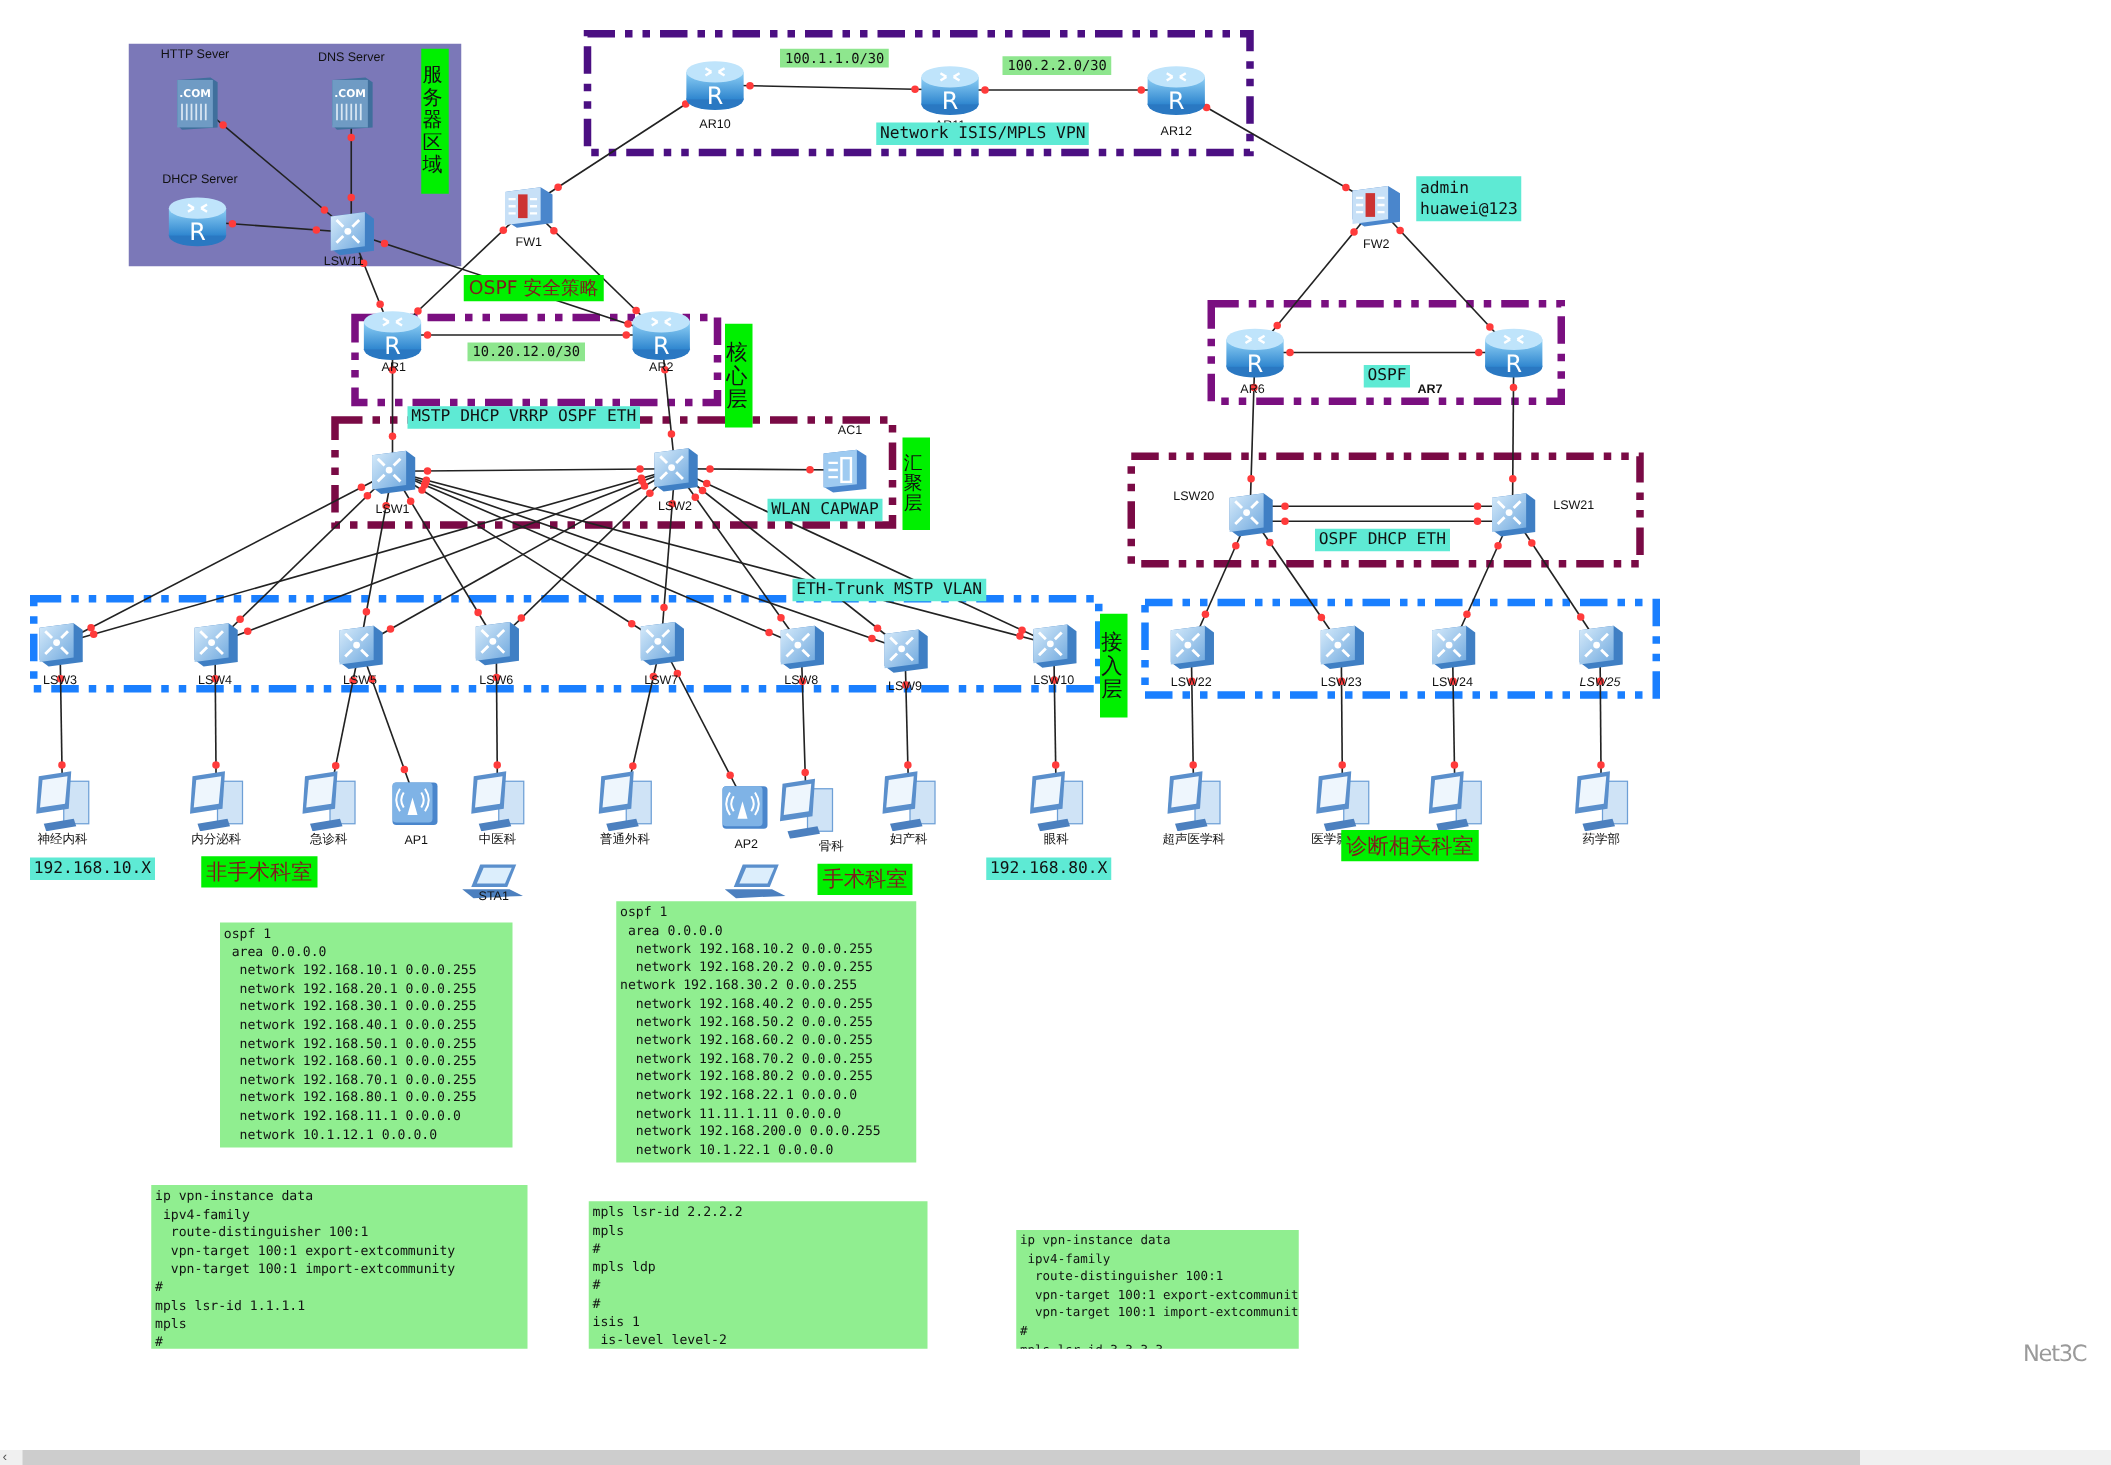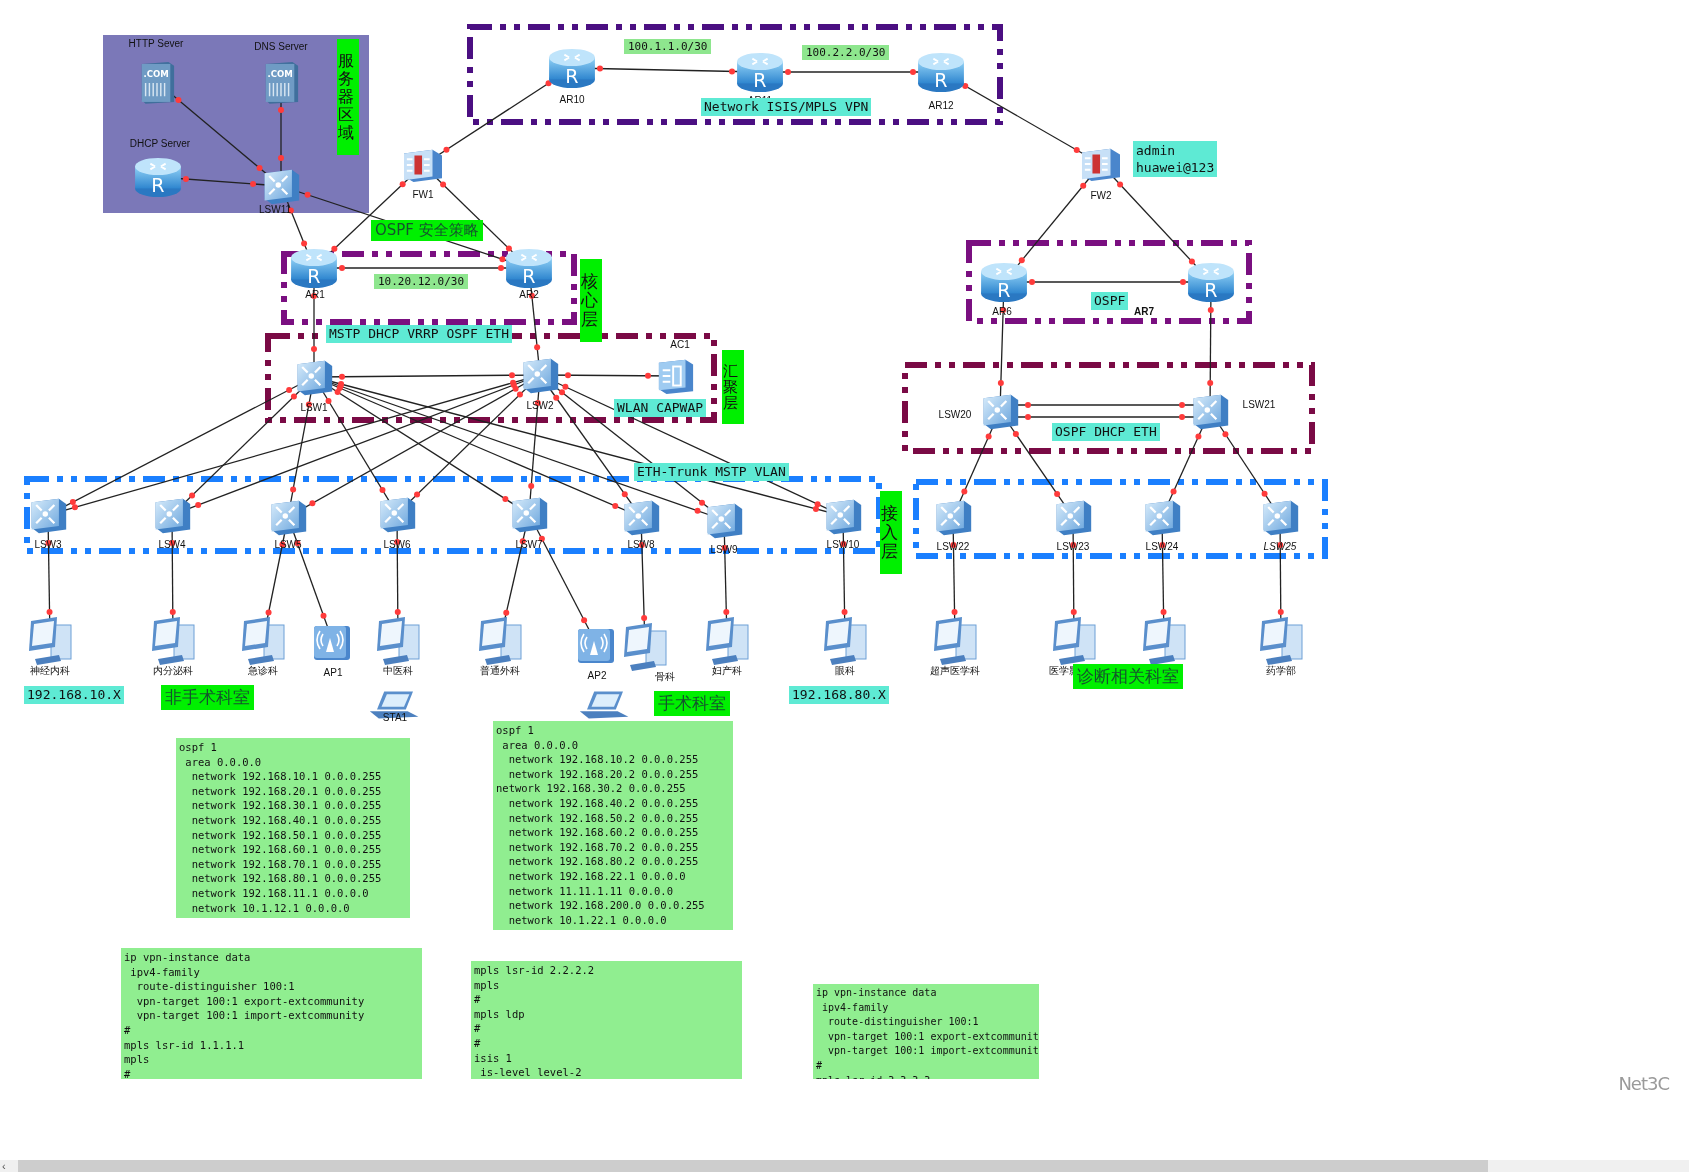--- a/index.html
+++ b/index.html
@@ -2,21 +2,21 @@
 <html><head>
 <meta charset="utf-8">
 <style>
   html,body{margin:0;padding:0;background:#fff;}
   body{width:1689px;height:1172px;position:relative;overflow:hidden;font-family:"Liberation Sans",sans-serif;}
   #canvas{position:absolute;left:0;top:0;width:1689px;height:1172px;}
   .lbl{position:absolute;font-size:11px;color:#111;white-space:nowrap;transform:translateX(-50%);font-family:"Liberation Sans",sans-serif;}
   .tag{position:absolute;background:#5eead4;color:#111;font-family:"DejaVu Sans Mono","Liberation Mono",monospace;font-size:13px;padding:1px 3px;white-space:nowrap;line-height:16px;}
   .tagp{position:absolute;background:#8ee68e;color:#111;font-family:"DejaVu Sans Mono","Liberation Mono",monospace;font-size:11px;padding:1px 4px;white-space:nowrap;}
   .vtag{position:absolute;background:#00f000;color:#111;font-size:17px;line-height:19px;width:20px;text-align:left;padding:13px 1px;font-family:Liberation Serif, serif;}
-  .cn{position:absolute;background:#00f000;color:#14532d;font-size:17px;padding:1px 4px;white-space:nowrap;font-family:"DejaVu Sans",sans-serif;}
+  .cn{position:absolute;background:#00f000;color:#7f1d1d;font-size:17px;padding:1px 4px;white-space:nowrap;font-family:"DejaVu Sans",sans-serif;}
   .code{position:absolute;background:#90ee90;color:#111;font-family:"DejaVu Sans Mono","Liberation Mono",monospace;font-size:10.5px;line-height:14.6px;white-space:pre;padding:2px 3px;overflow:hidden;}
   .watermark{position:absolute;right:20px;bottom:78px;color:#9a9a9a;font-size:18px;font-family:"DejaVu Sans",sans-serif;letter-spacing:-1px;}
   .hscroll{position:absolute;left:0;bottom:0;width:1689px;height:12px;background:#f0f0f0;}
   .hthumb{position:absolute;left:18px;bottom:0;width:1470px;height:12px;background:#cdcdcd;}
   .scroll-left{position:absolute;left:2px;bottom:0;font-size:11px;color:#555;line-height:12px;}
 </style>
 </head>
 <body>
 
 <svg id="canvas" width="1689" height="1172" viewBox="0 0 1689 1172" xmlns="http://www.w3.org/2000/svg">
@@ -388,21 +388,21 @@
   </div>
 
 <div class="tag" style="left:24px;top:686px;">192.168.10.X</div>
 <div class="cn" style="left:161px;top:685px;">非手术科室</div>
 <div class="cn" style="left:654px;top:691px;">手术科室</div>
 <div class="tag" style="left:789px;top:686px;">192.168.80.X</div>
 
 <div class="lbl" style="left:1002px;top:306px;font-size:10px;">AR6</div>
 <div class="lbl" style="left:1144px;top:306px;font-size:10px;font-weight:bold;">AR7</div>
 <div class="tag" style="left:1091px;top:292px;">OSPF</div>
-<div class="lbl" style="left:955px;top:409px;font-size:10px;">LSW20</div>
+<div class="lbl" style="left:955px;top:392px;font-size:10px;">LSW20</div>
 <div class="lbl" style="left:1259px;top:399px;font-size:10px;">LSW21</div>
 <div class="tag" style="left:1052px;top:423px;">OSPF DHCP ETH</div>
 <div class="cn" style="left:1073px;top:664px;">诊断相关科室</div>
 
 <div class="code" style="left:176px;top:738px;width:228px;height:176px;">ospf 1
  area 0.0.0.0
   network 192.168.10.1 0.0.0.255
   network 192.168.20.1 0.0.0.255
   network 192.168.30.1 0.0.0.255
   network 192.168.40.1 0.0.0.255

